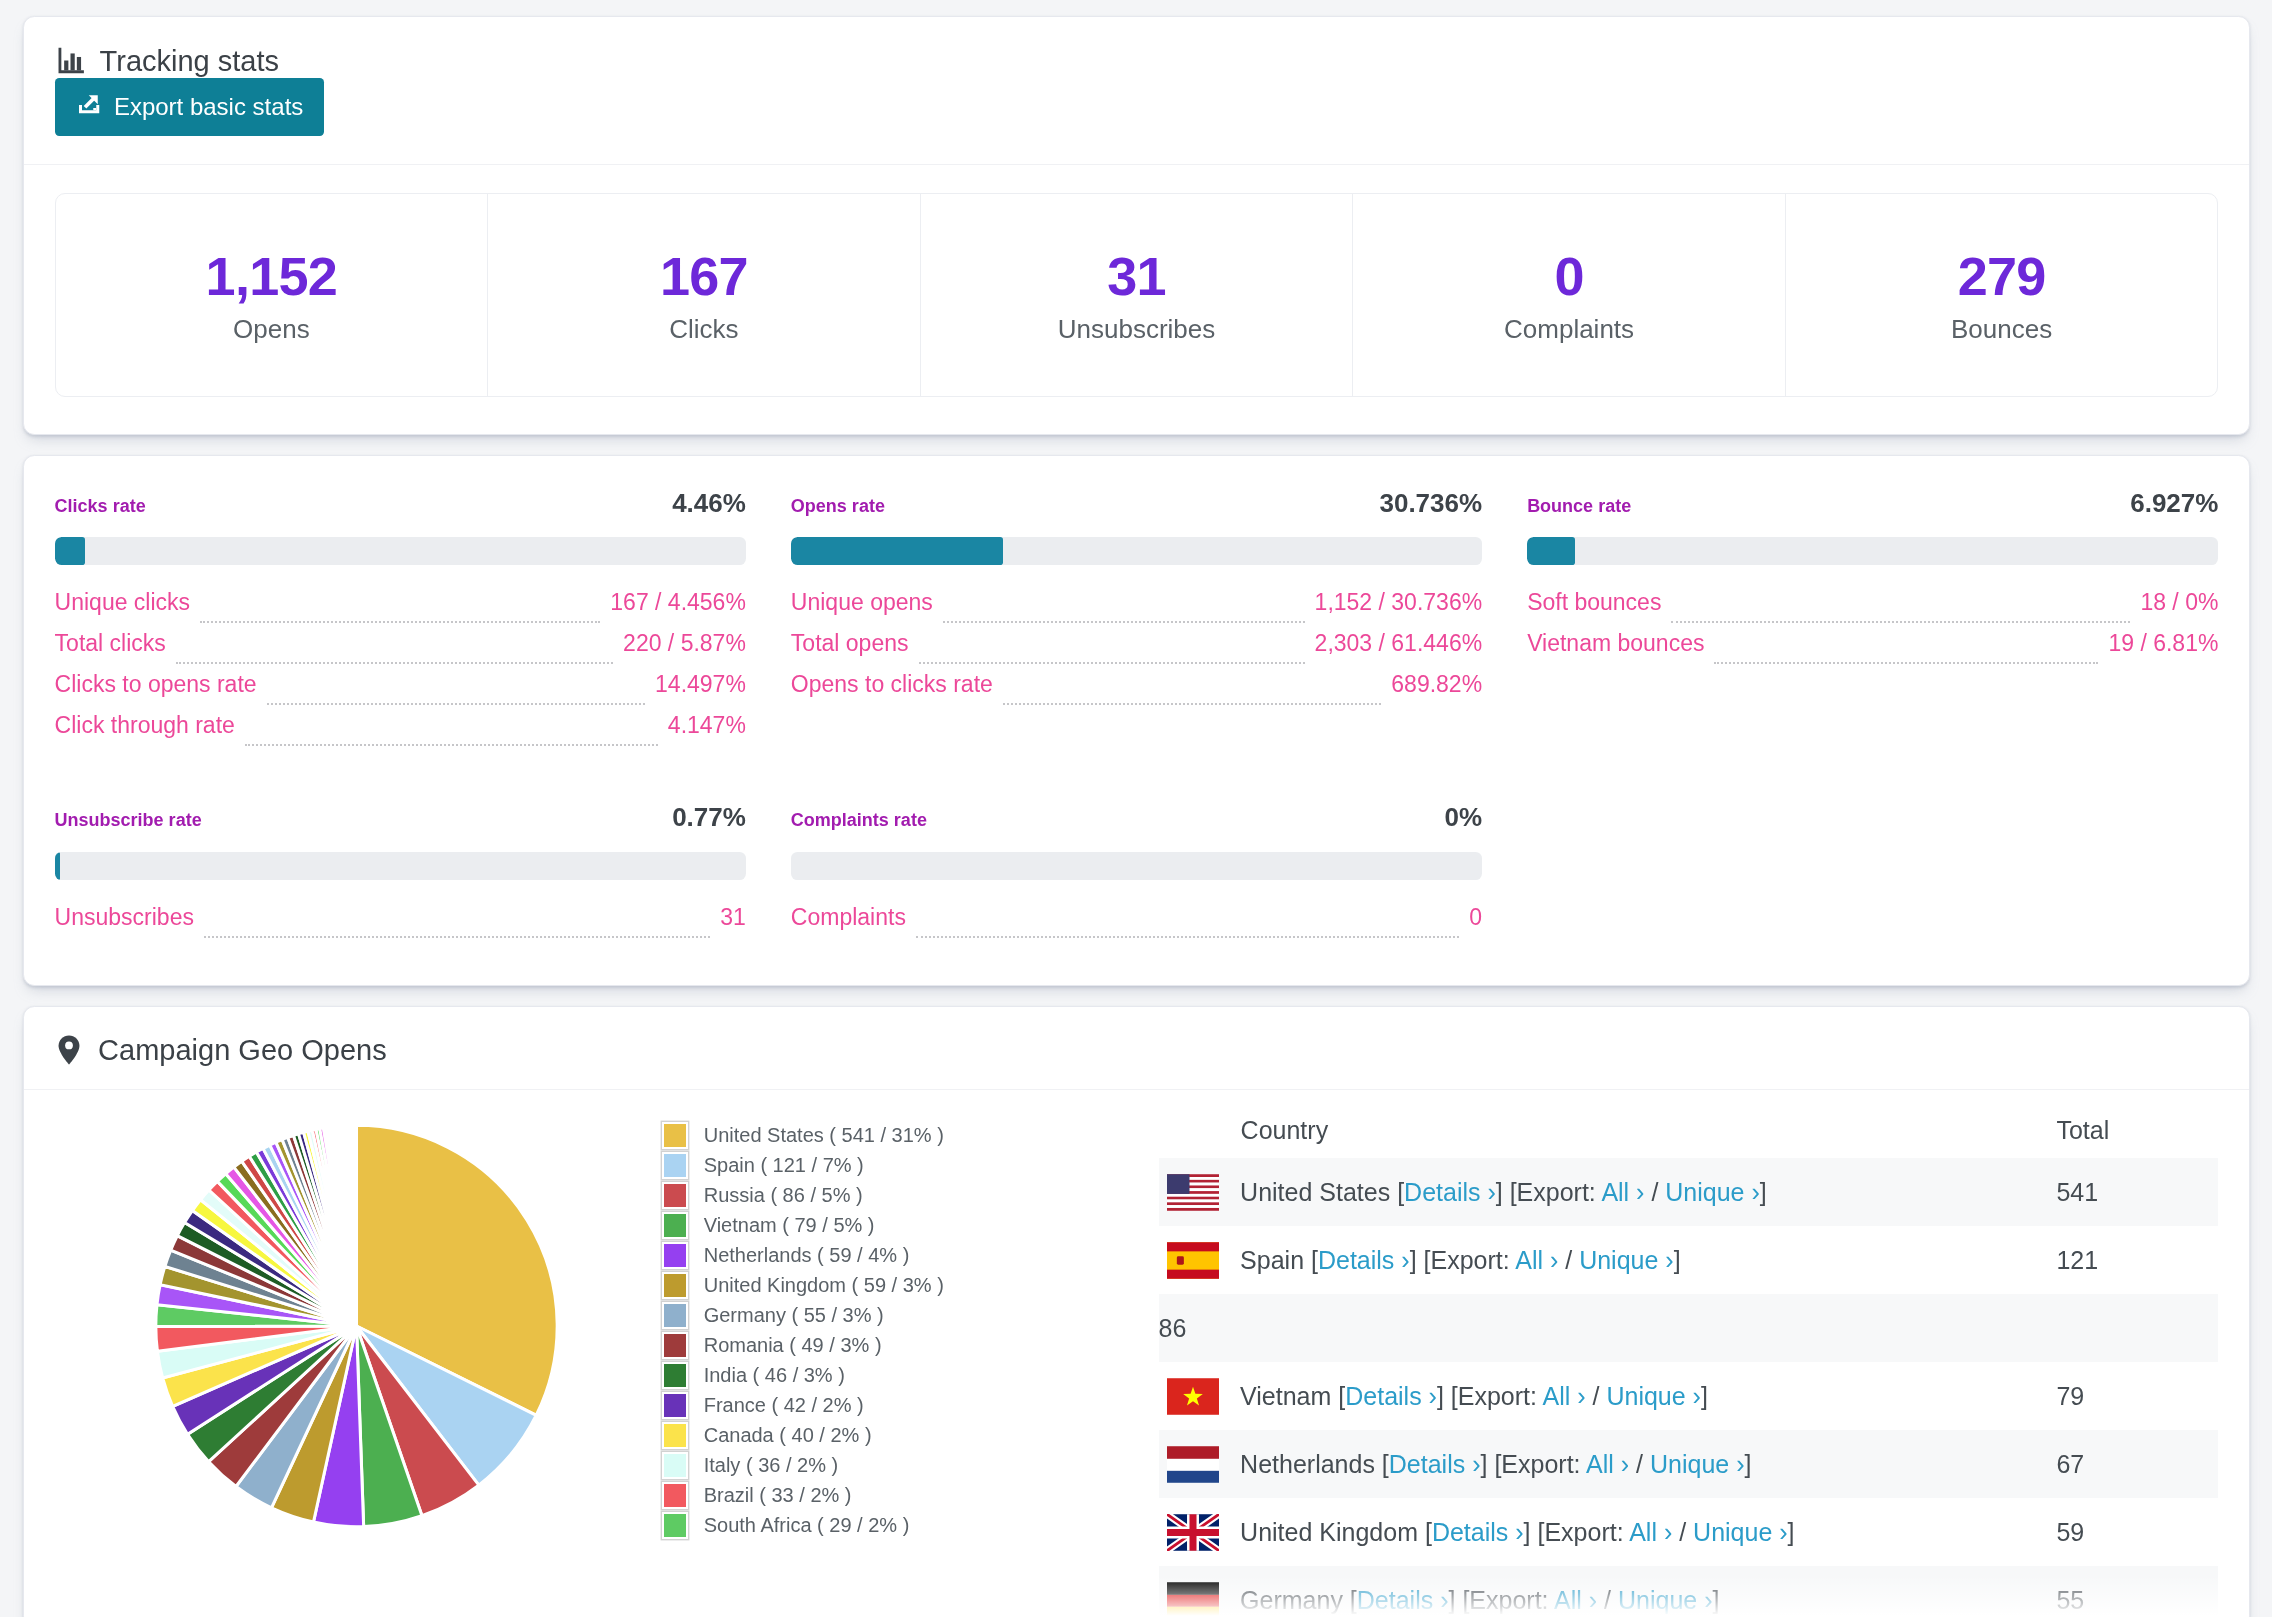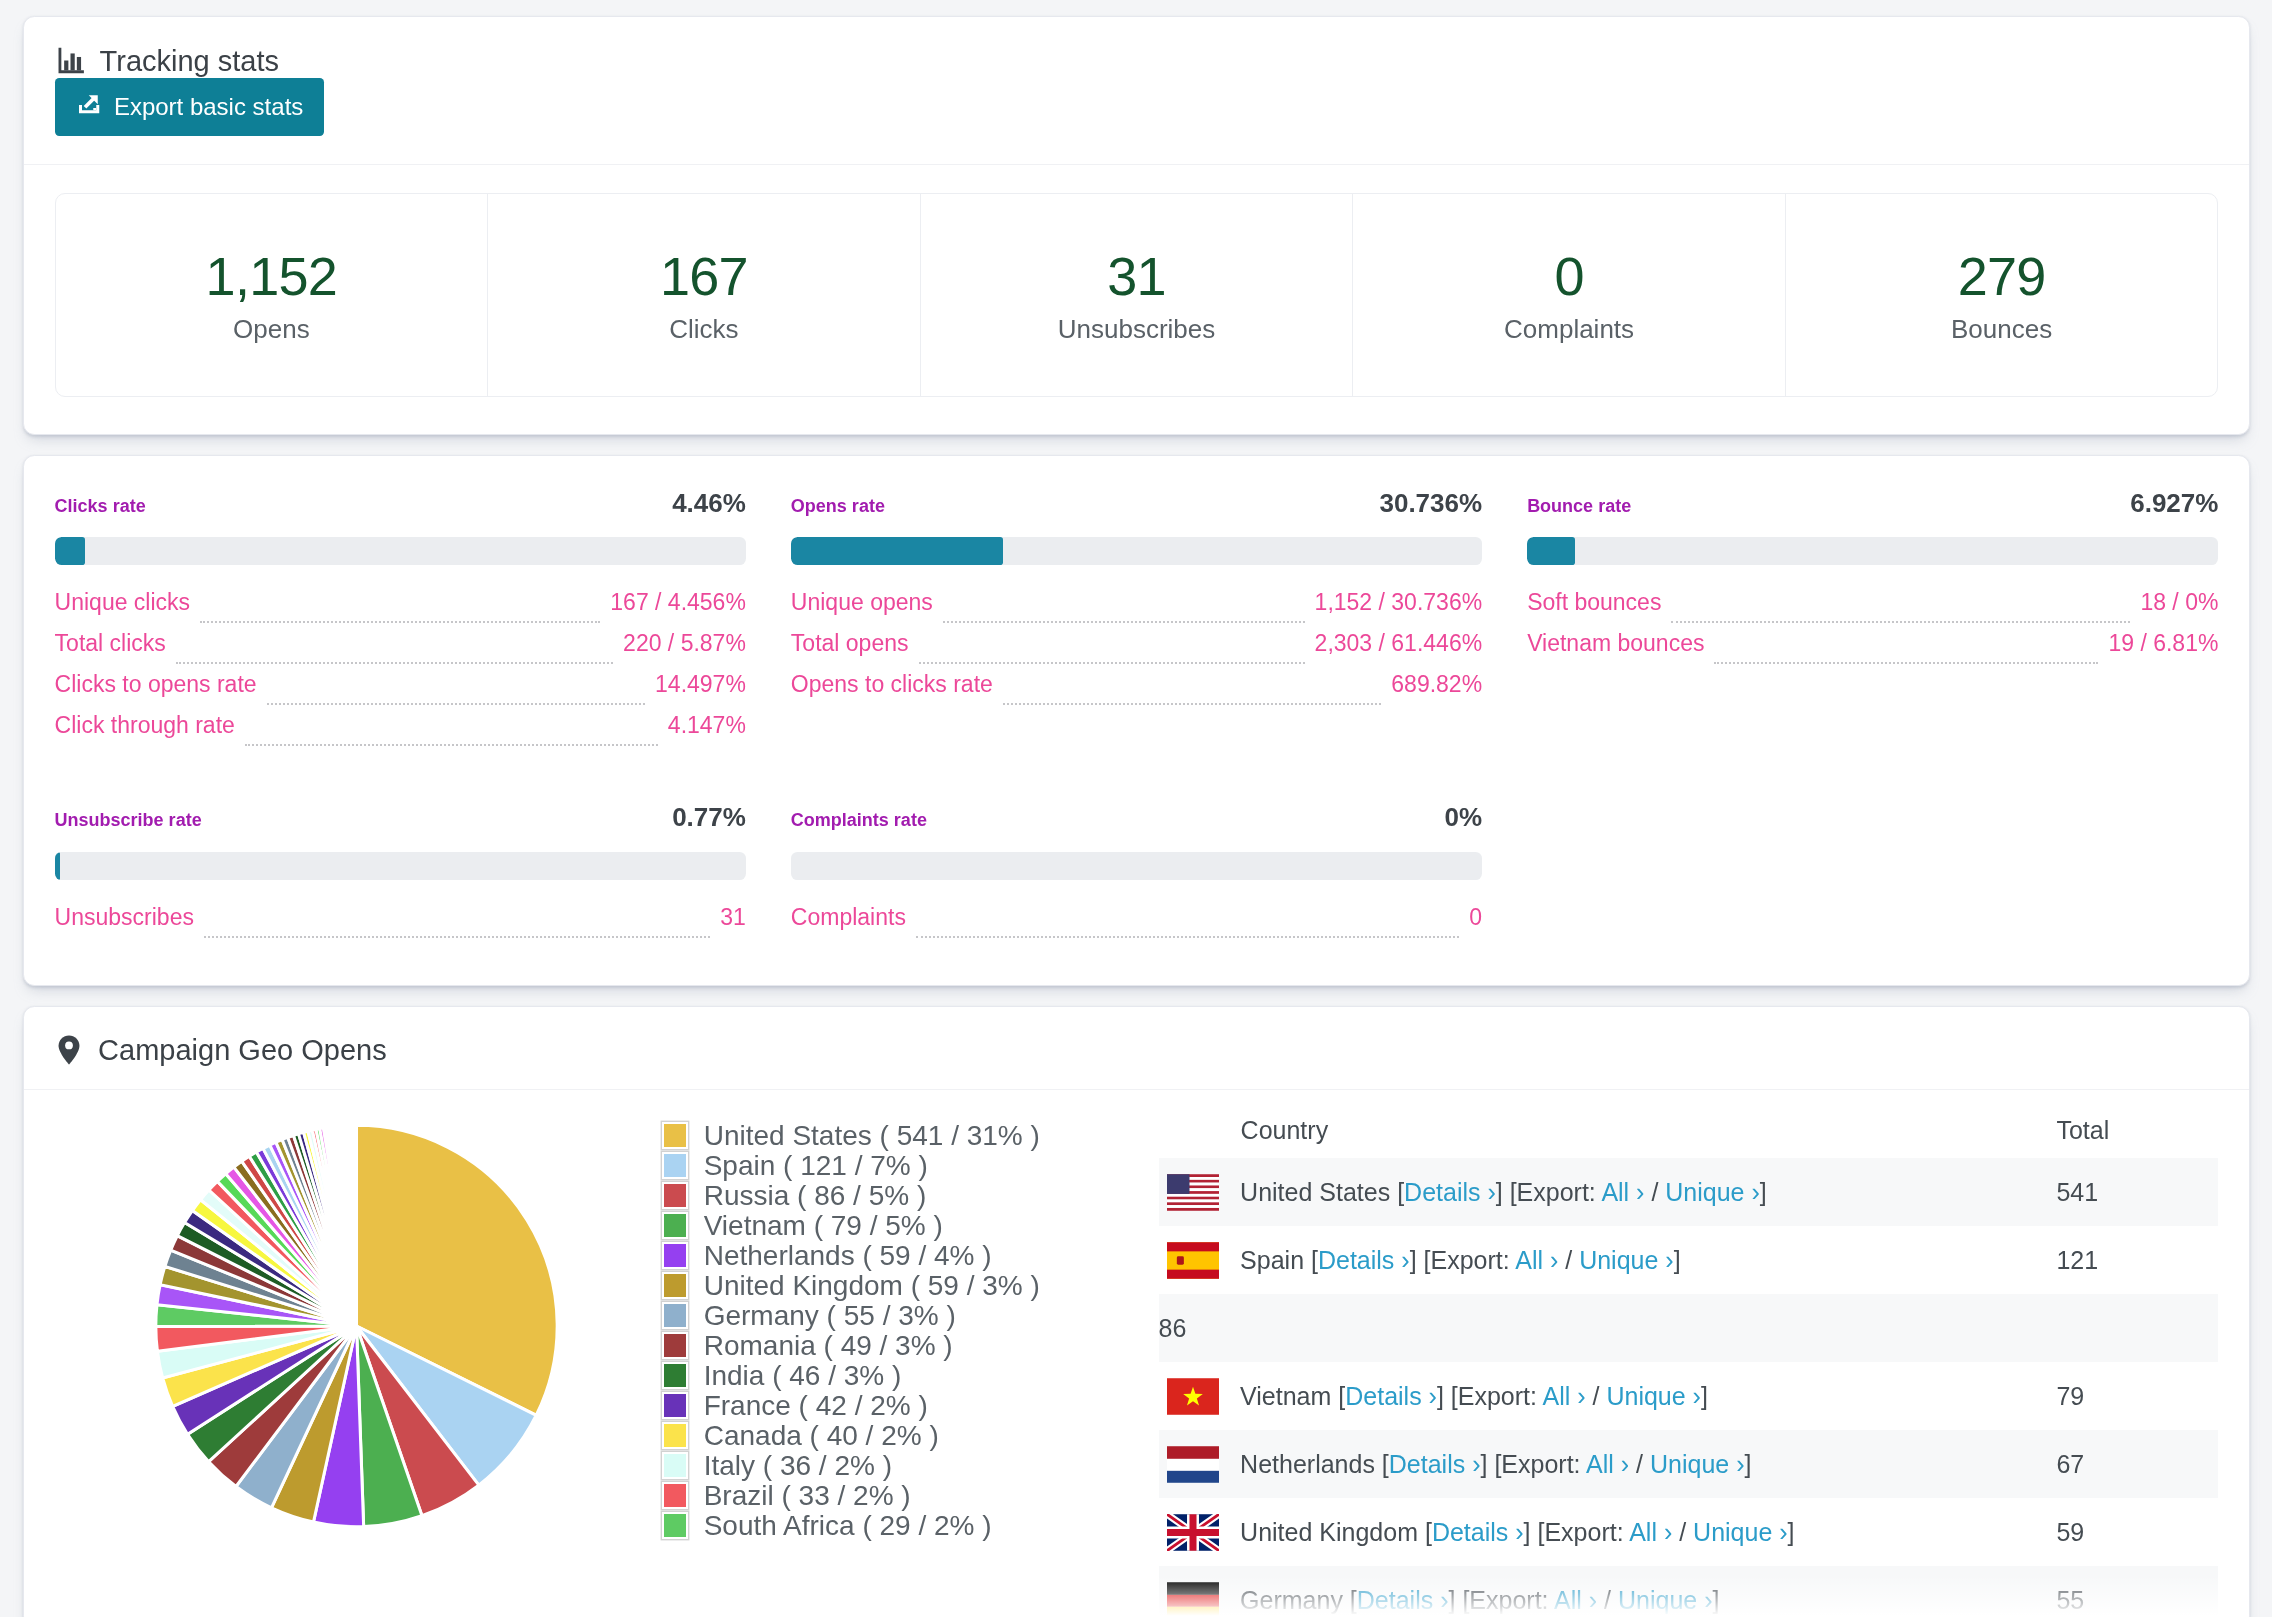--- a/index.html
+++ b/index.html
@@ -14,21 +14,21 @@
   .title-group{display:flex;align-items:center;gap:14px;}
   .card-title{font-size:29px;color:#3b4147;}
   .btn-primary{display:flex;align-items:center;gap:11.3px;background:#0e7f96;color:#fff;
     border:none;border-radius:4.2px;font-size:24px;padding:12.7px 21px;cursor:pointer;
     font-family:inherit;}
   .stats-row{display:flex;margin:28px 31px 37px;border:1.4px solid #eceef2;border-radius:10px;
     height:202px;}
   .stat-box{flex:1;display:flex;flex-direction:column;align-items:center;justify-content:center;
     gap:7px;border-right:1.4px solid #eceef2;}
   .stat-box:last-child{border-right:none;}
-  .stat-value{font-size:54px;font-weight:normal;color:#14532d;letter-spacing:-0.7px;}
+  .stat-value{font-size:54px;font-weight:bold;color:#6d28d9;letter-spacing:-0.7px;}
   .stat-label{font-size:26px;color:#5a6167;}
   
   .rates-card{padding:32px 31px 40px;}
   .rates-grid{display:grid;grid-template-columns:1fr 1fr 1fr;column-gap:45px;row-gap:49px;}
   .rate-header{display:flex;justify-content:space-between;align-items:baseline;margin-bottom:18.4px;}
   .rate-title{font-size:18px;font-weight:bold;color:#a21caf;}
   .rate-value{font-size:26px;font-weight:bold;color:#3d4349;}
   .bar{height:28px;background:#ebedf0;border-radius:6.4px;overflow:hidden;}
   .bar-fill{height:100%;background:#1a86a3;border-radius:6.4px 2.8px 2.8px 6.4px;}
   .rate-rows{margin-top:24px;}
@@ -40,21 +40,21 @@
   .geo-card::after{content:"";position:absolute;left:0;right:0;bottom:0;height:51px;
     background:linear-gradient(rgba(255,255,255,0),#ffffff 80%);pointer-events:none;}
   .geo-header{display:flex;align-items:center;gap:15.5px;padding:27px 31px 21px;
     border-bottom:1.4px solid #f0f1f4;}
   .geo-content{display:flex;align-items:flex-start;padding:10px 31px 0 0;}
   .pie-box{margin-left:117px;width:431px;flex:0 0 auto;}
   .legend{margin-left:90px;margin-top:21px;width:402px;flex:0 0 auto;}
   .legend-item{display:flex;align-items:center;gap:15.5px;height:30px;cursor:pointer;}
   .swatch{width:22.6px;height:22.6px;border:2.1px solid #fff;box-shadow:0 0 0 1.4px #d2d2d2;
     flex:0 0 auto;}
-  .legend-label{font-size:28px;color:#5a6167;white-space:nowrap;}
+  .legend-label{font-size:20px;color:#5a6167;white-space:nowrap;}
   .geo-table{flex:1;margin-left:95px;margin-top:2.8px;font-size:25px;color:#454c52;}
   .gt-header{display:flex;align-items:center;height:56px;}
   .gt-header .country-col{padding-left:82px;}
   .gt-row{display:flex;align-items:center;height:68px;}
   .gt-row.odd{background:#f7f8f9;}
   .country-col{flex:1;display:flex;align-items:center;}
   .total-col{width:162px;flex:0 0 auto;}
   .flag{width:52px;height:37px;margin:0 21px 0 8.5px;flex:0 0 auto;display:block;}
   .geo-link{color:#2b9cc9;text-decoration:none;cursor:pointer;}
   .country-text{white-space:nowrap;}

